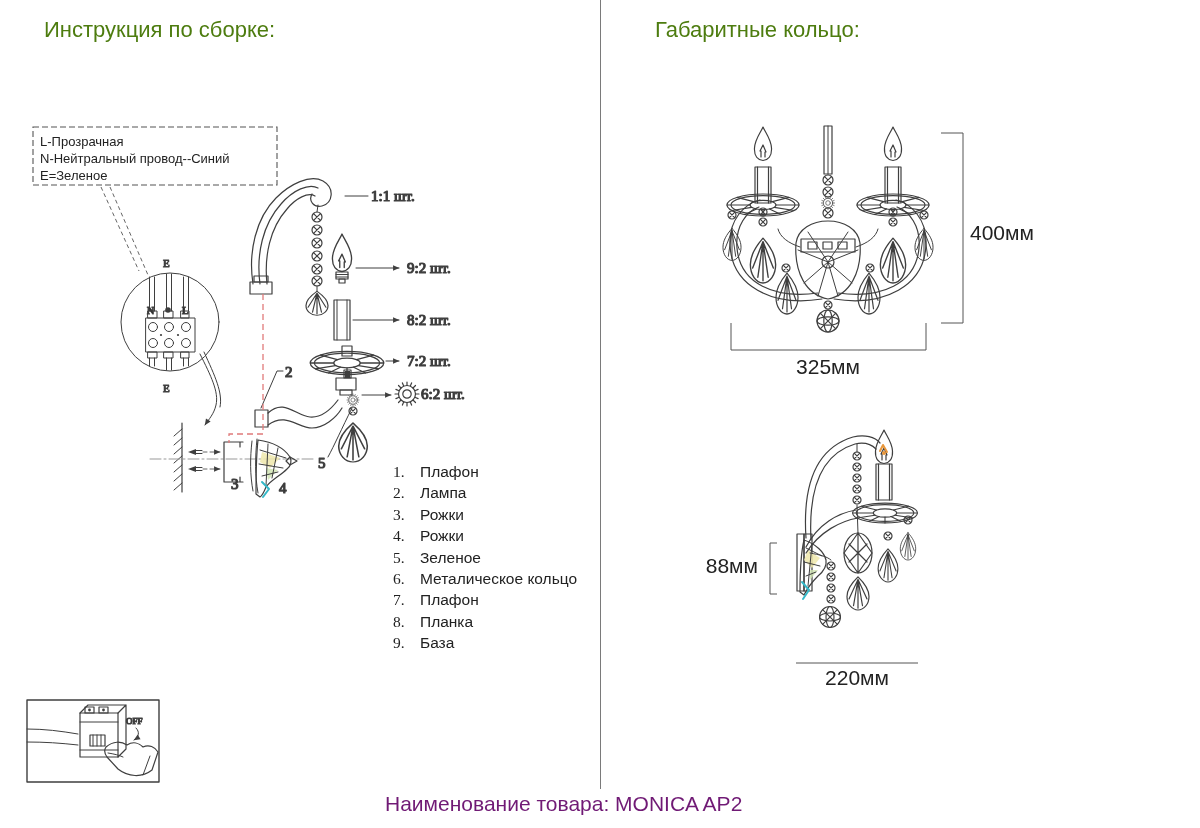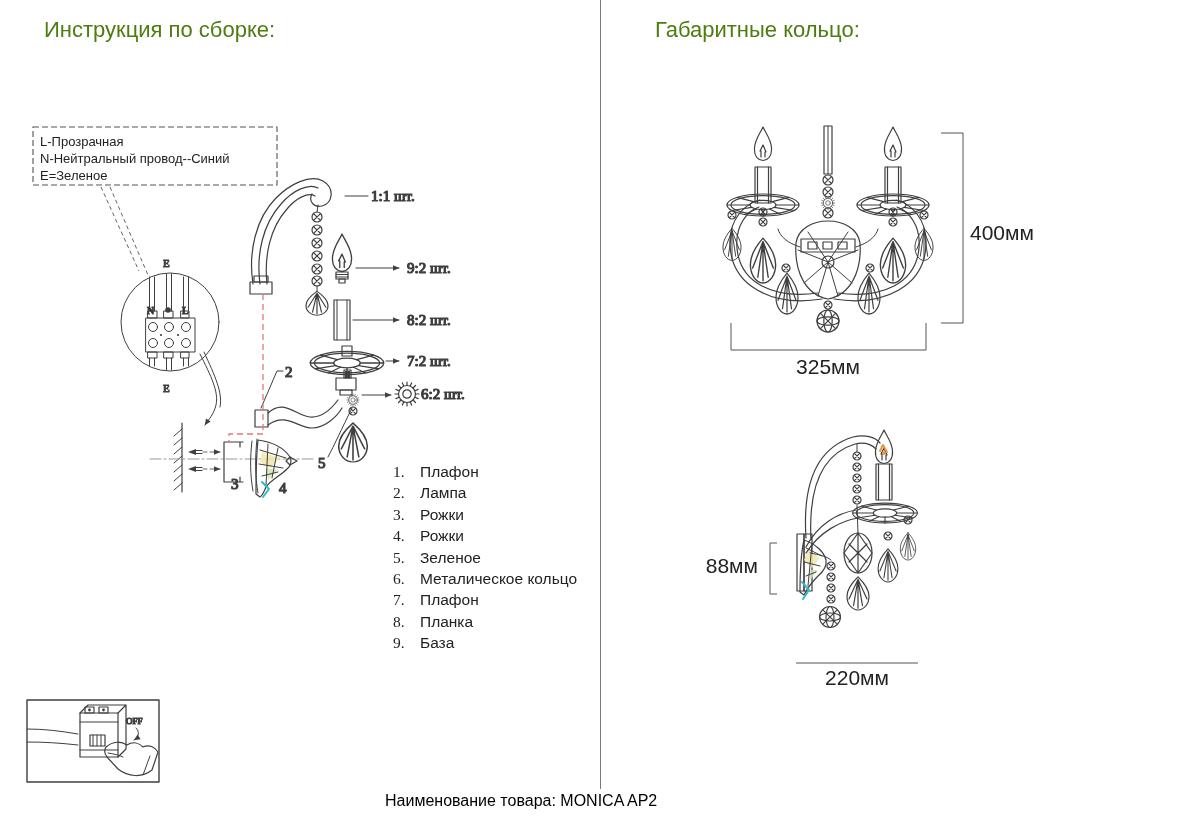--- a/index.html
+++ b/index.html
@@ -7,21 +7,21 @@
     width:1200px;height:828px;position:relative;background:#ffffff;
     font-family:"Liberation Sans",sans-serif;color:#1c1c1c;overflow:hidden;
   }
   .abs{position:absolute;}
   .title{font-size:22px;color:#4d7c0f;white-space:nowrap;}
   .divider{width:1px;background:#7a7a7a;}
   .parts-list{font-size:15.5px;color:#222;}
   .prow{display:flex;align-items:baseline;height:21.4px;line-height:21.4px;}
   .pnum{font-family:"Liberation Serif",serif;width:27px;}
   .plbl{font-family:"Liberation Sans",sans-serif;}
-  .footer{font-size:16px;color:#000000;white-space:nowrap;}
+  .footer{font-size:21px;color:#701a75;white-space:nowrap;}
 
   
   .ln{fill:none;stroke:#3f3f3f;stroke-width:1.2;stroke-linecap:round;stroke-linejoin:round;}
   .thin{stroke-width:1;}
   .dim{fill:none;stroke:#555;stroke-width:1;}
   .dash2{fill:none;stroke:#666;stroke-width:1;stroke-dasharray:4 3;}
   .dashbox{fill:none;stroke:#555;stroke-width:1.1;stroke-dasharray:6 3;}
   .dashdot{fill:none;stroke:#999;stroke-width:1;stroke-dasharray:11 3 2 3;}
   .red{fill:none;stroke:#e07a7a;stroke-width:1.3;stroke-dasharray:6 4;}
   .cy{fill:none;stroke:#35b8c8;stroke-width:2;stroke-linecap:round;}

